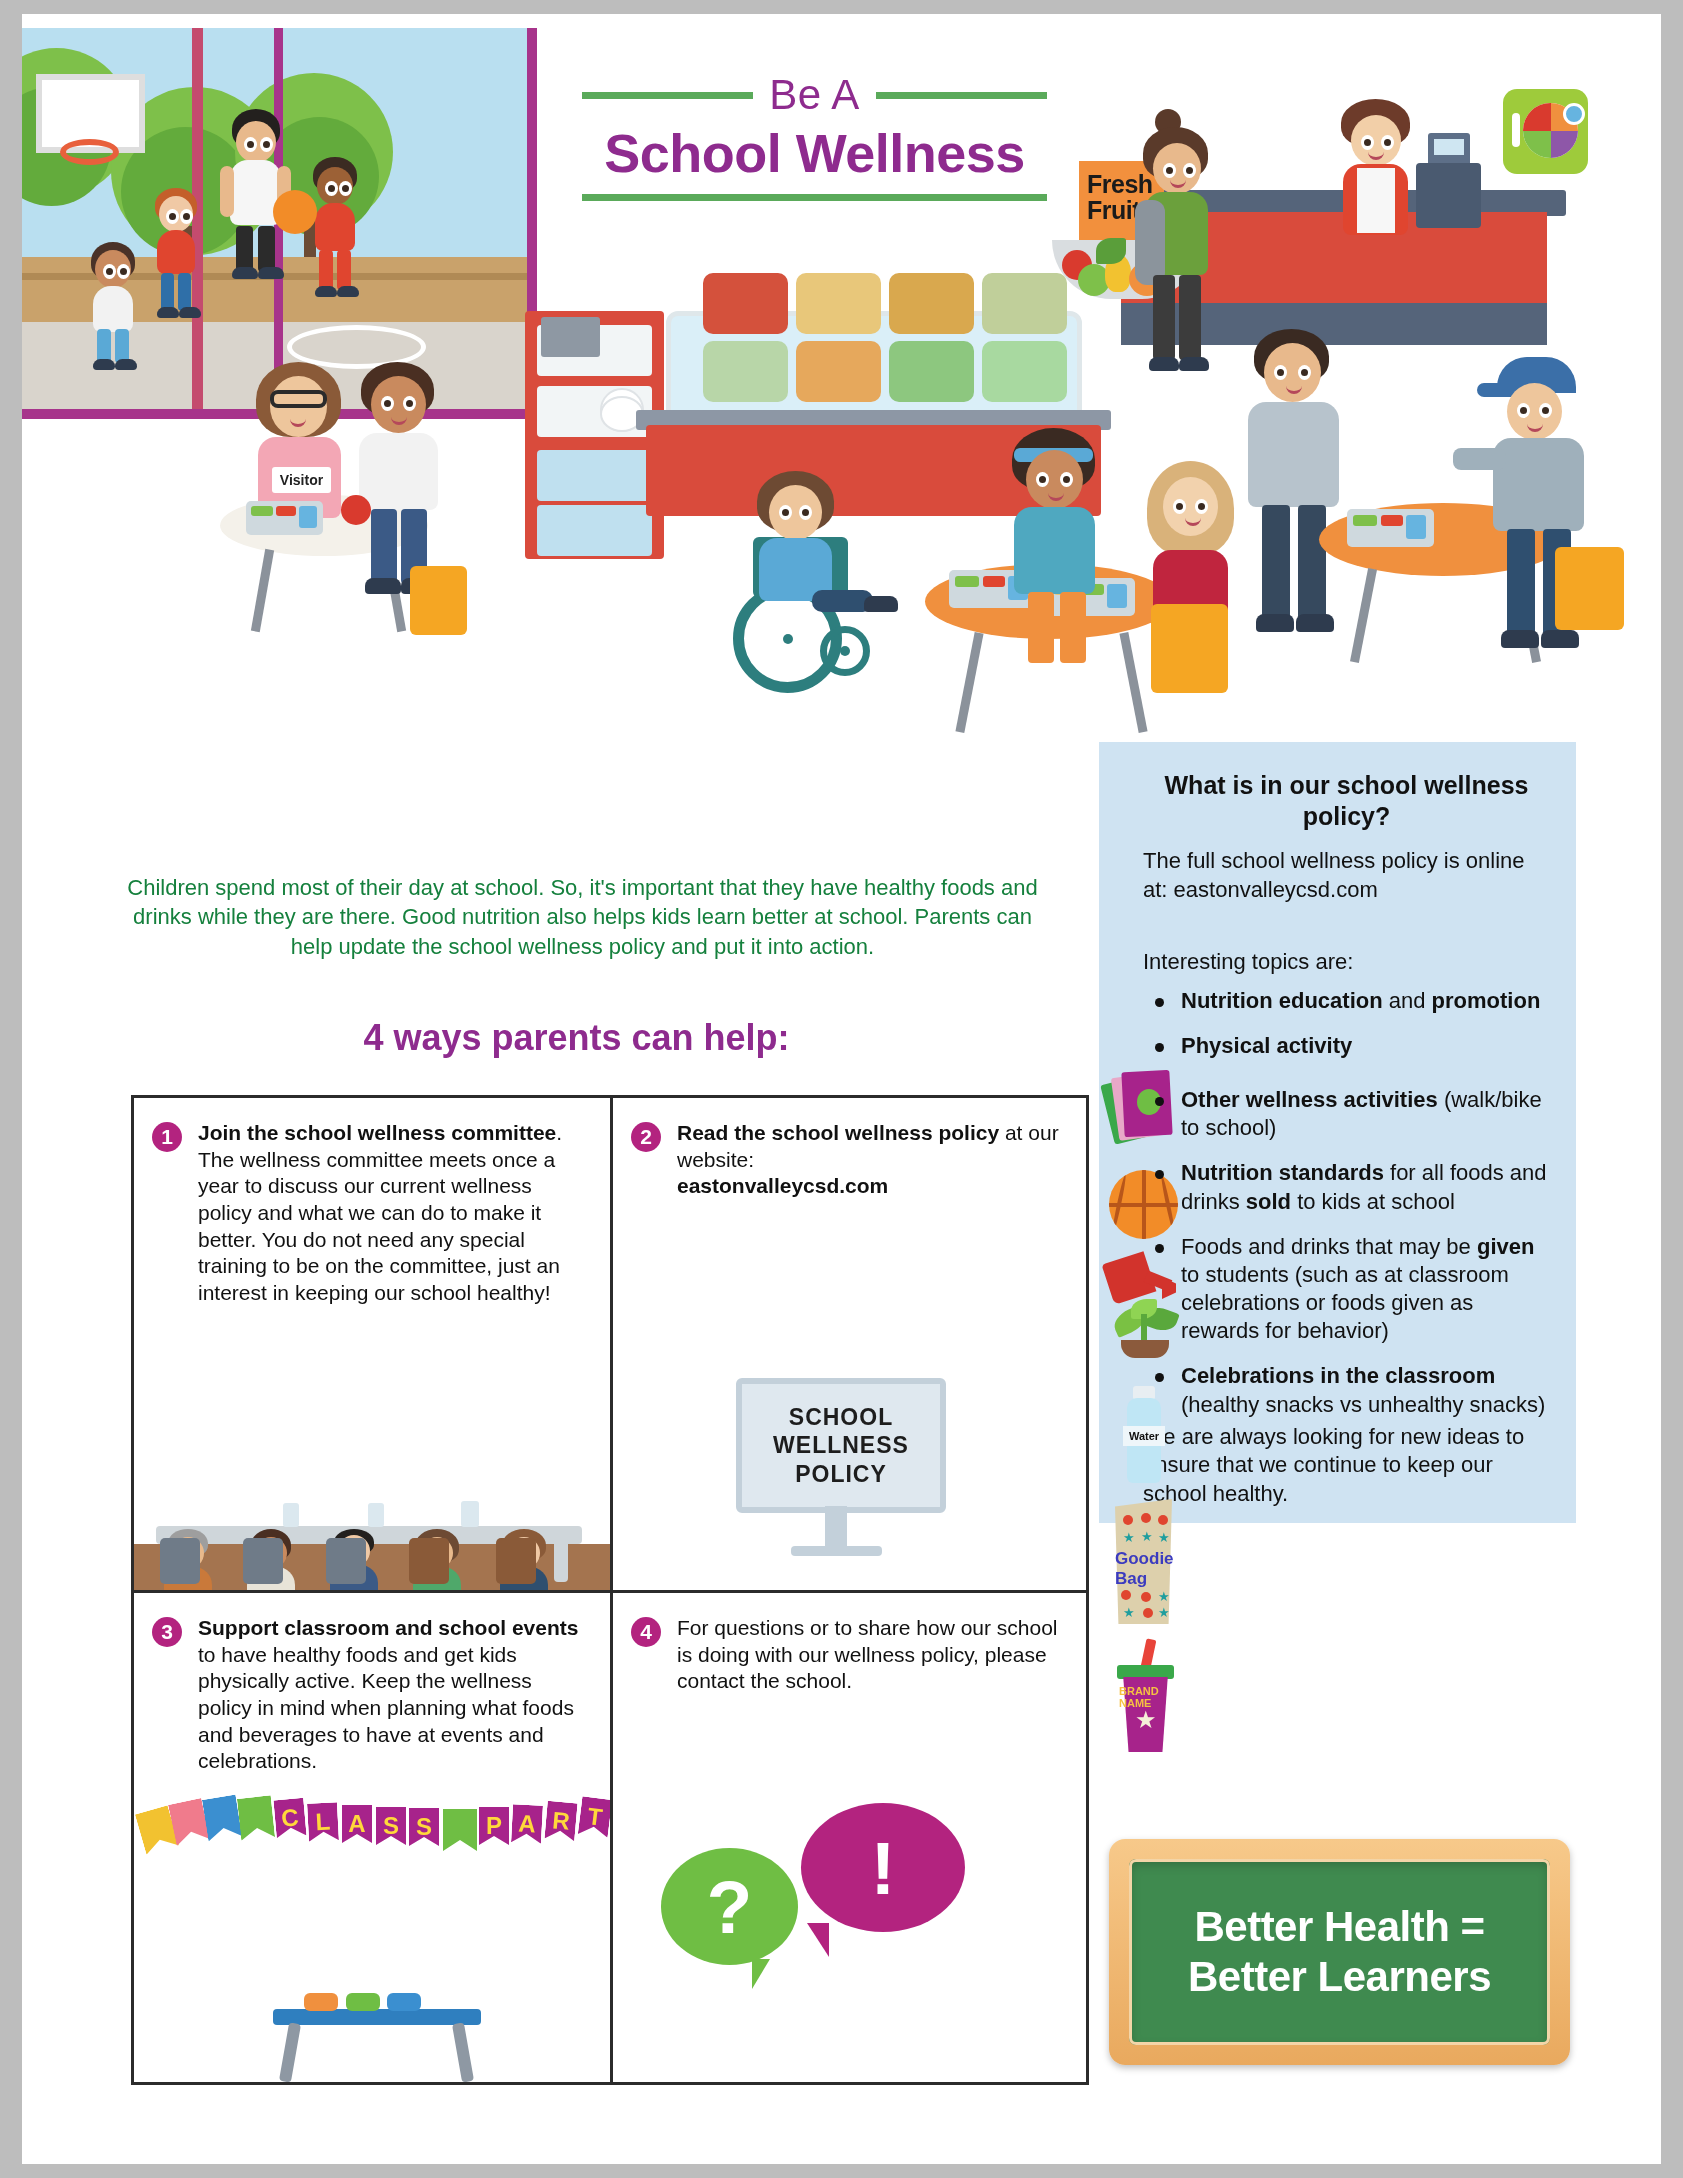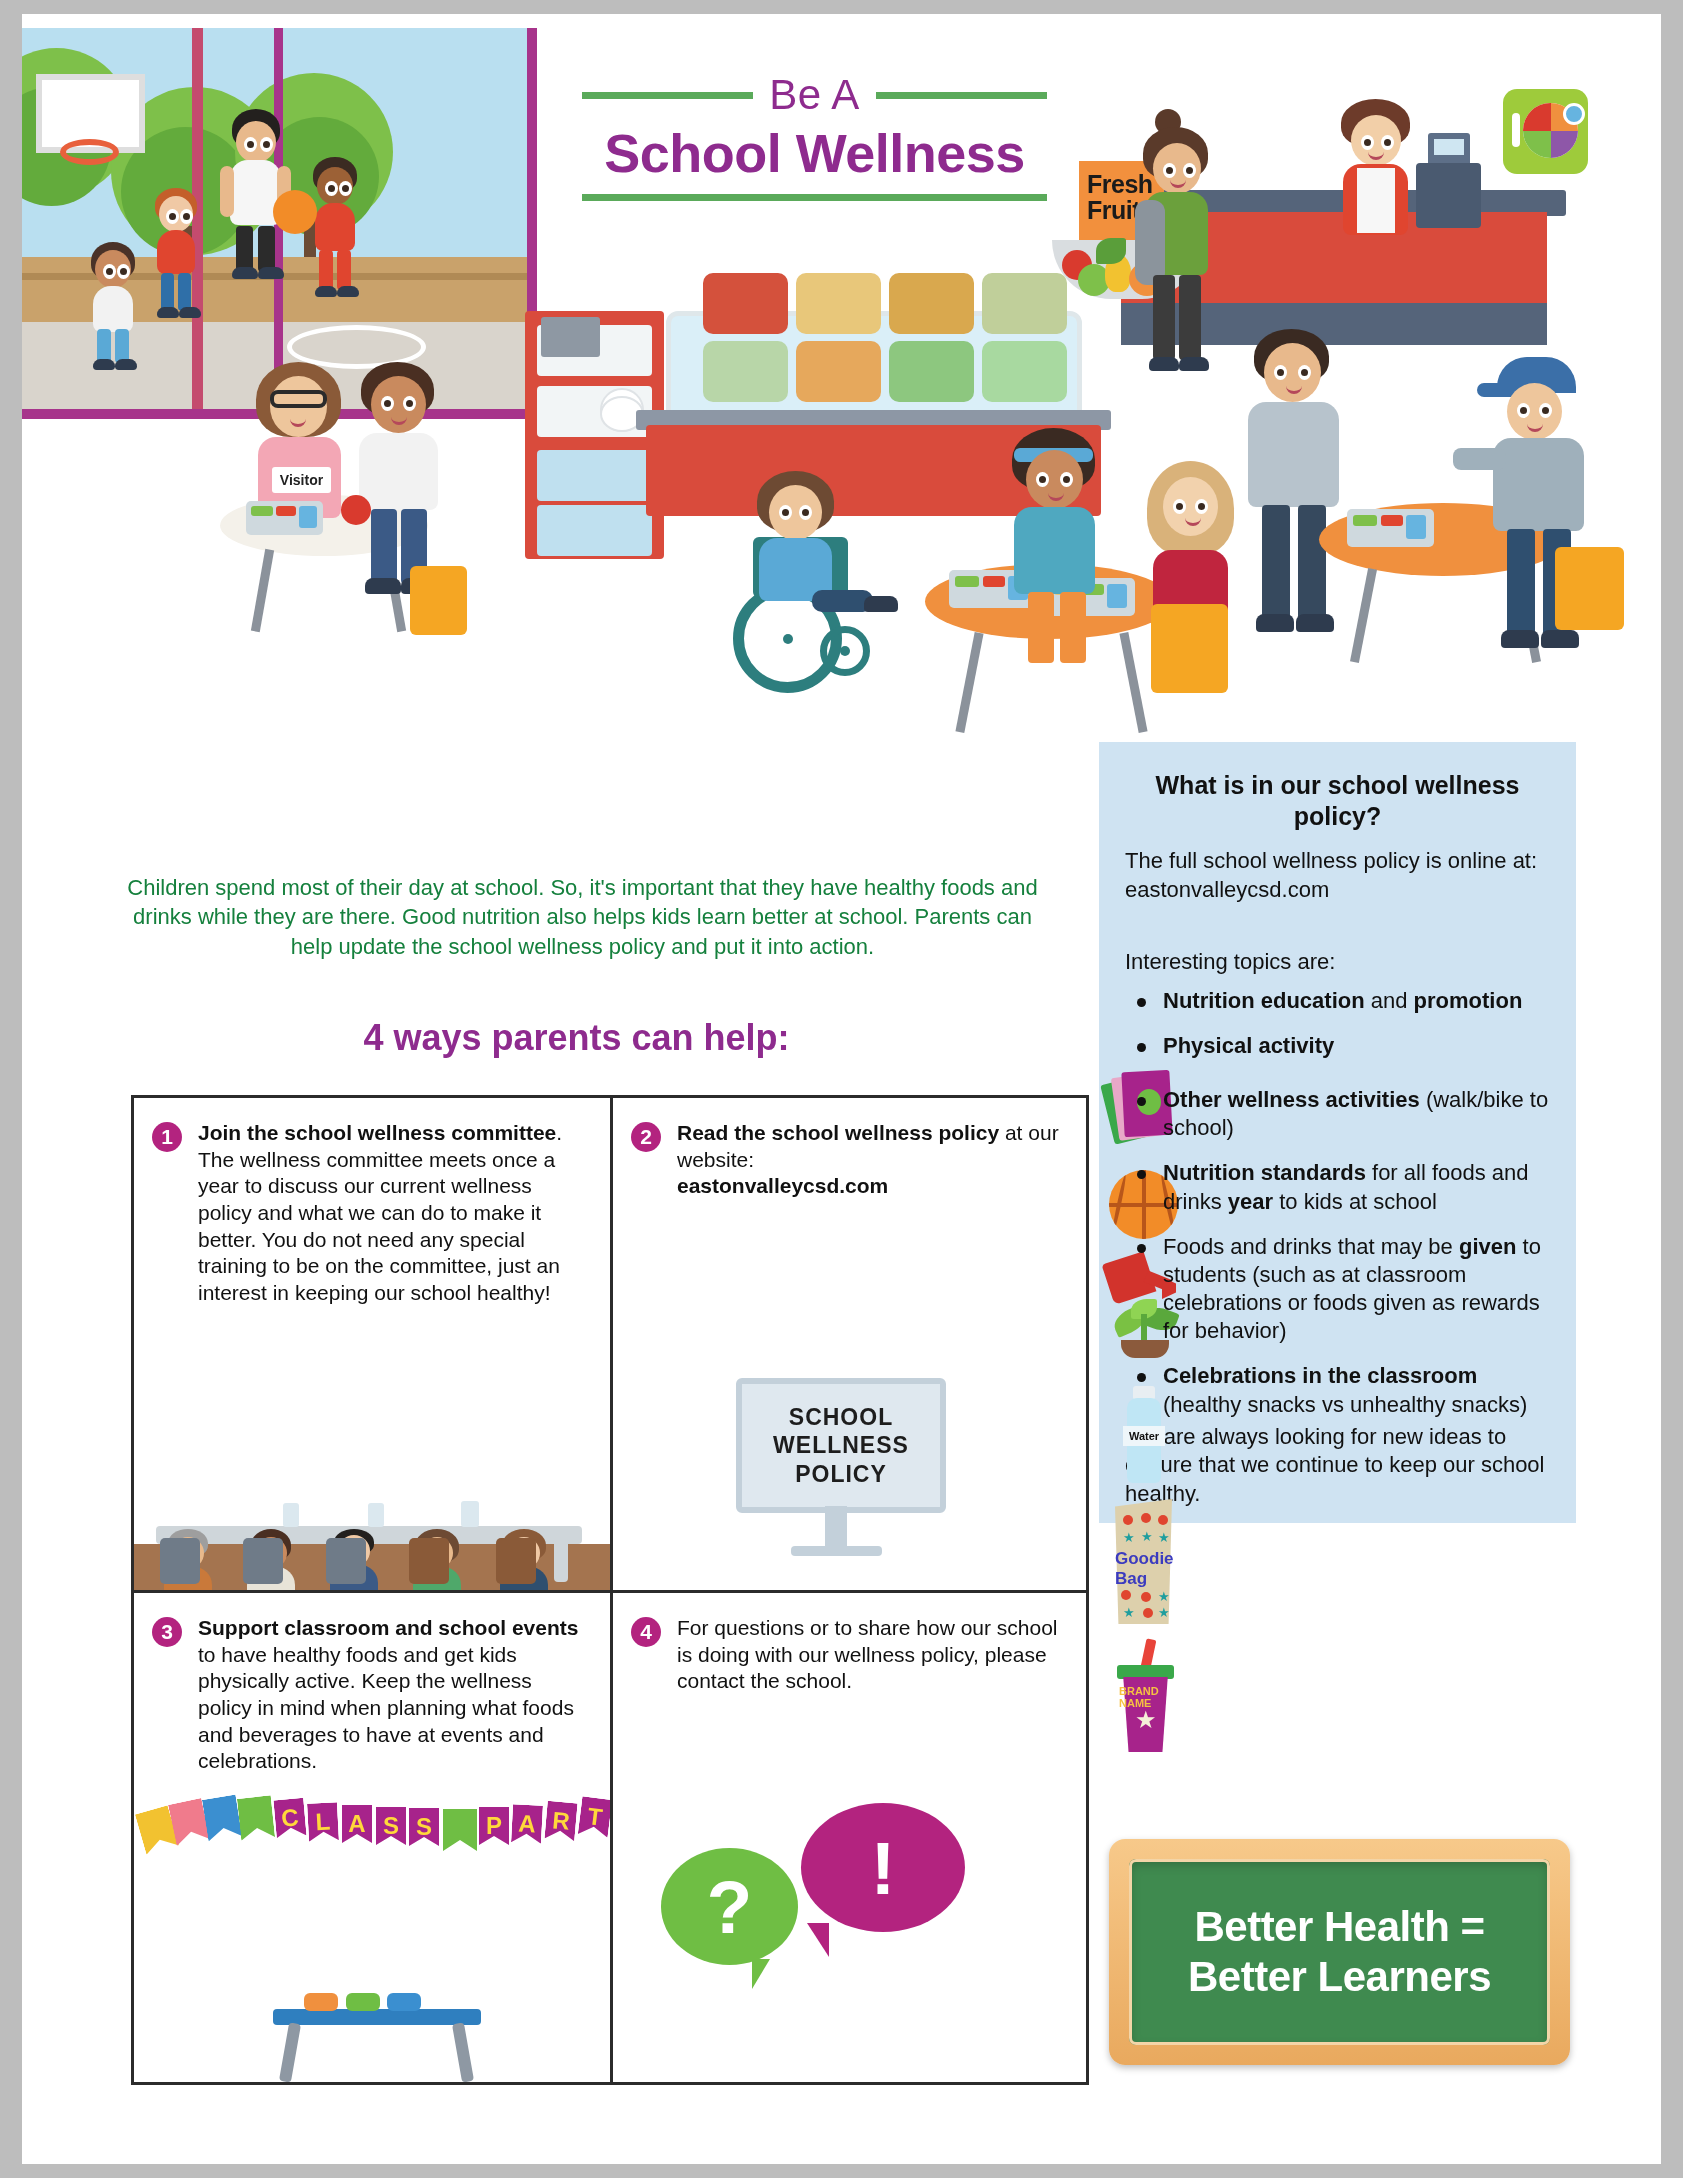--- a/index.html
+++ b/index.html
@@ -172,21 +172,21 @@
   .bubble span{
     position:absolute;left:0;top:0;width:100%;height:100%;
     display:flex;align-items:center;justify-content:center;
     color:#fff;font-size:75px;font-weight:bold;
   }
   .bubble-tail{position:absolute;width:0;height:0;}
 
   
   .sidebar{
     position:absolute;left:1077px;top:728px;width:477px;height:781px;
-    background:#cfe3f2;padding:28px 26px 0 26px;
+    background:#cfe3f2;padding:28px 26px 0 44px;
   }
   .sb-title{font-size:25px;font-weight:bold;text-align:center;line-height:1.22;color:#111;}
   .sb-p{font-size:22px;line-height:1.3;color:#111;margin-top:16px;}
   .sb-lead{font-size:22px;line-height:1.3;color:#111;margin-top:44px;}
   .sb-list{margin-top:10px;list-style:none;}
   .sb-li{
     position:relative;font-size:22px;line-height:1.28;color:#111;
     padding-left:38px;margin-bottom:17px;
   }
   .sb-li:before{
@@ -744,21 +744,21 @@
       <li class="sb-li">
         <b>Nutrition education</b><span> and </span><b>promotion</b><span></span>
       </li>
       <li class="sb-li" style="margin-bottom:26px;">
         <b>Physical activity</b><span></span>
       </li>
       <li class="sb-li">
         <b>Other wellness activities</b><span> (walk/bike to school)</span>
       </li>
       <li class="sb-li">
-        <b>Nutrition standards</b><span> for all foods and drinks </span><b>year</b><span> to kids at school</span>
+        <b>Nutrition standards</b><span> for all foods and drinks </span><b>sold</b><span> to kids at school</span>
       </li>
       <li class="sb-li">
         <span>Foods and drinks that may be </span><b>given</b><span> to students (such as at classroom celebrations or foods given as rewards for behavior)</span>
       </li>
       <li class="sb-li" style="margin-bottom:4px;">
         <b>Celebrations in the classroom</b><span> (healthy snacks vs unhealthy snacks)</span>
       </li>
     </ul>
     <div class="sb-close">We are always looking for new ideas to ensure that we continue to keep our school healthy.</div>
   </div>

